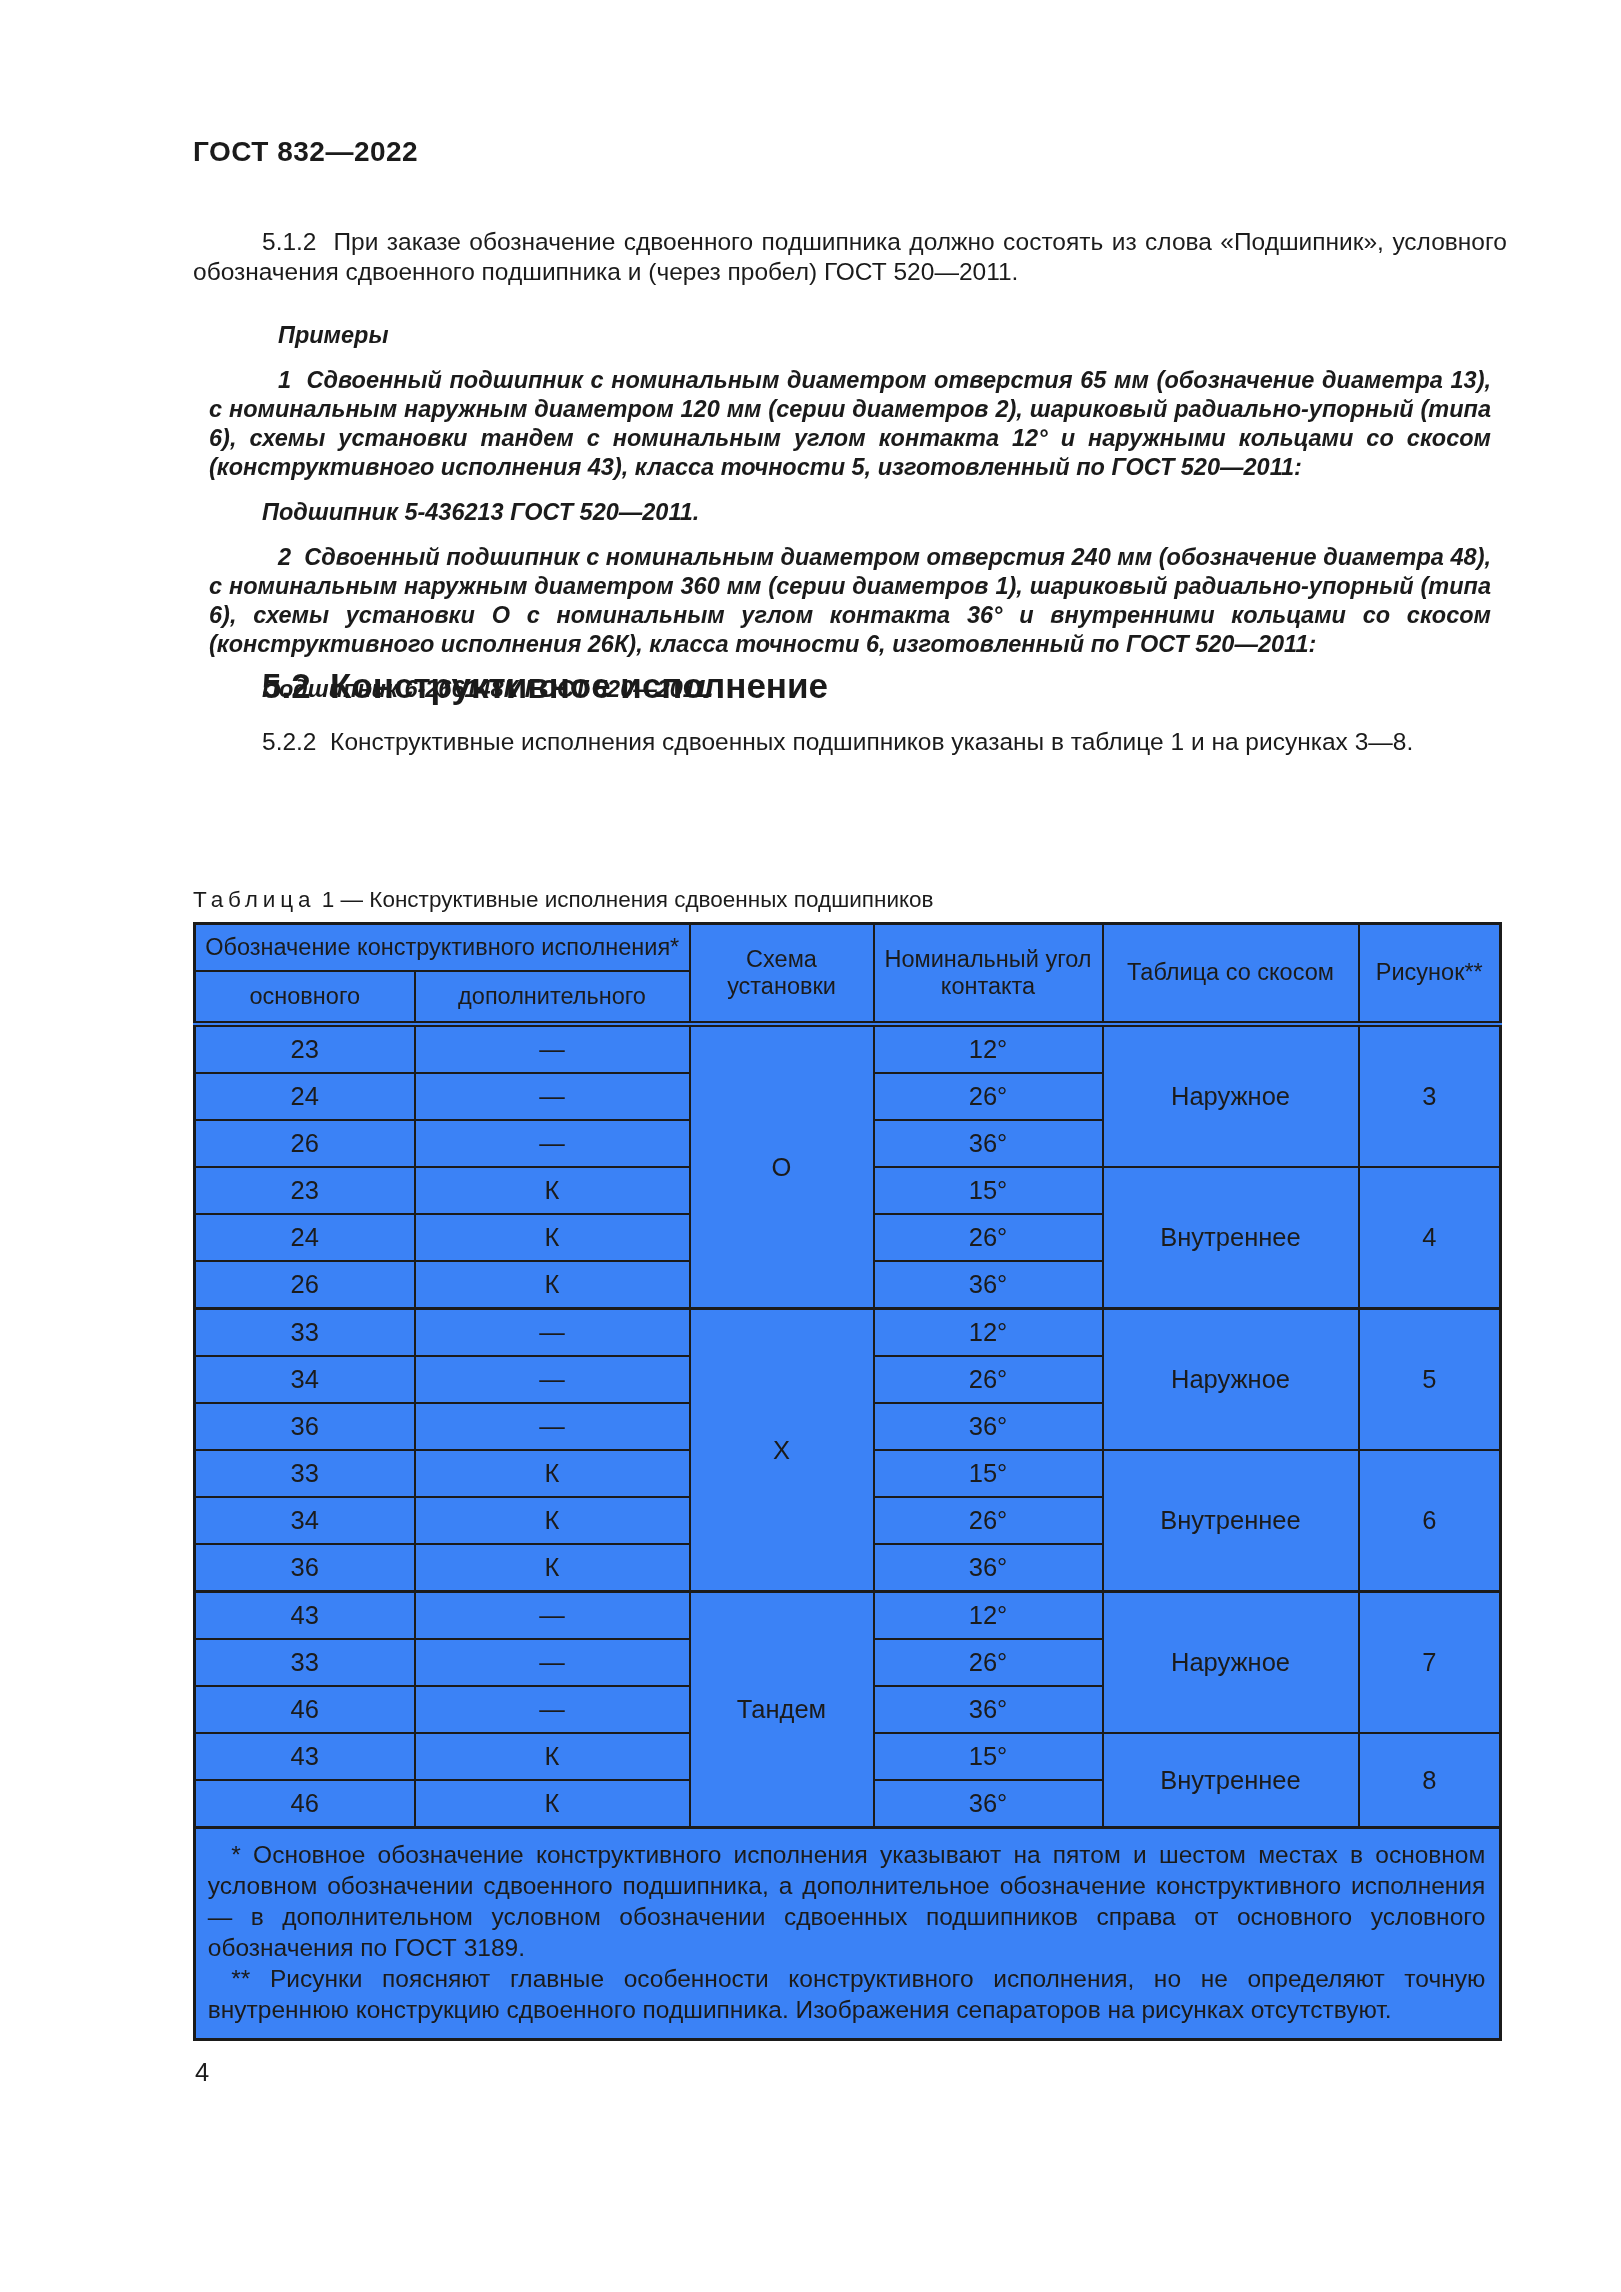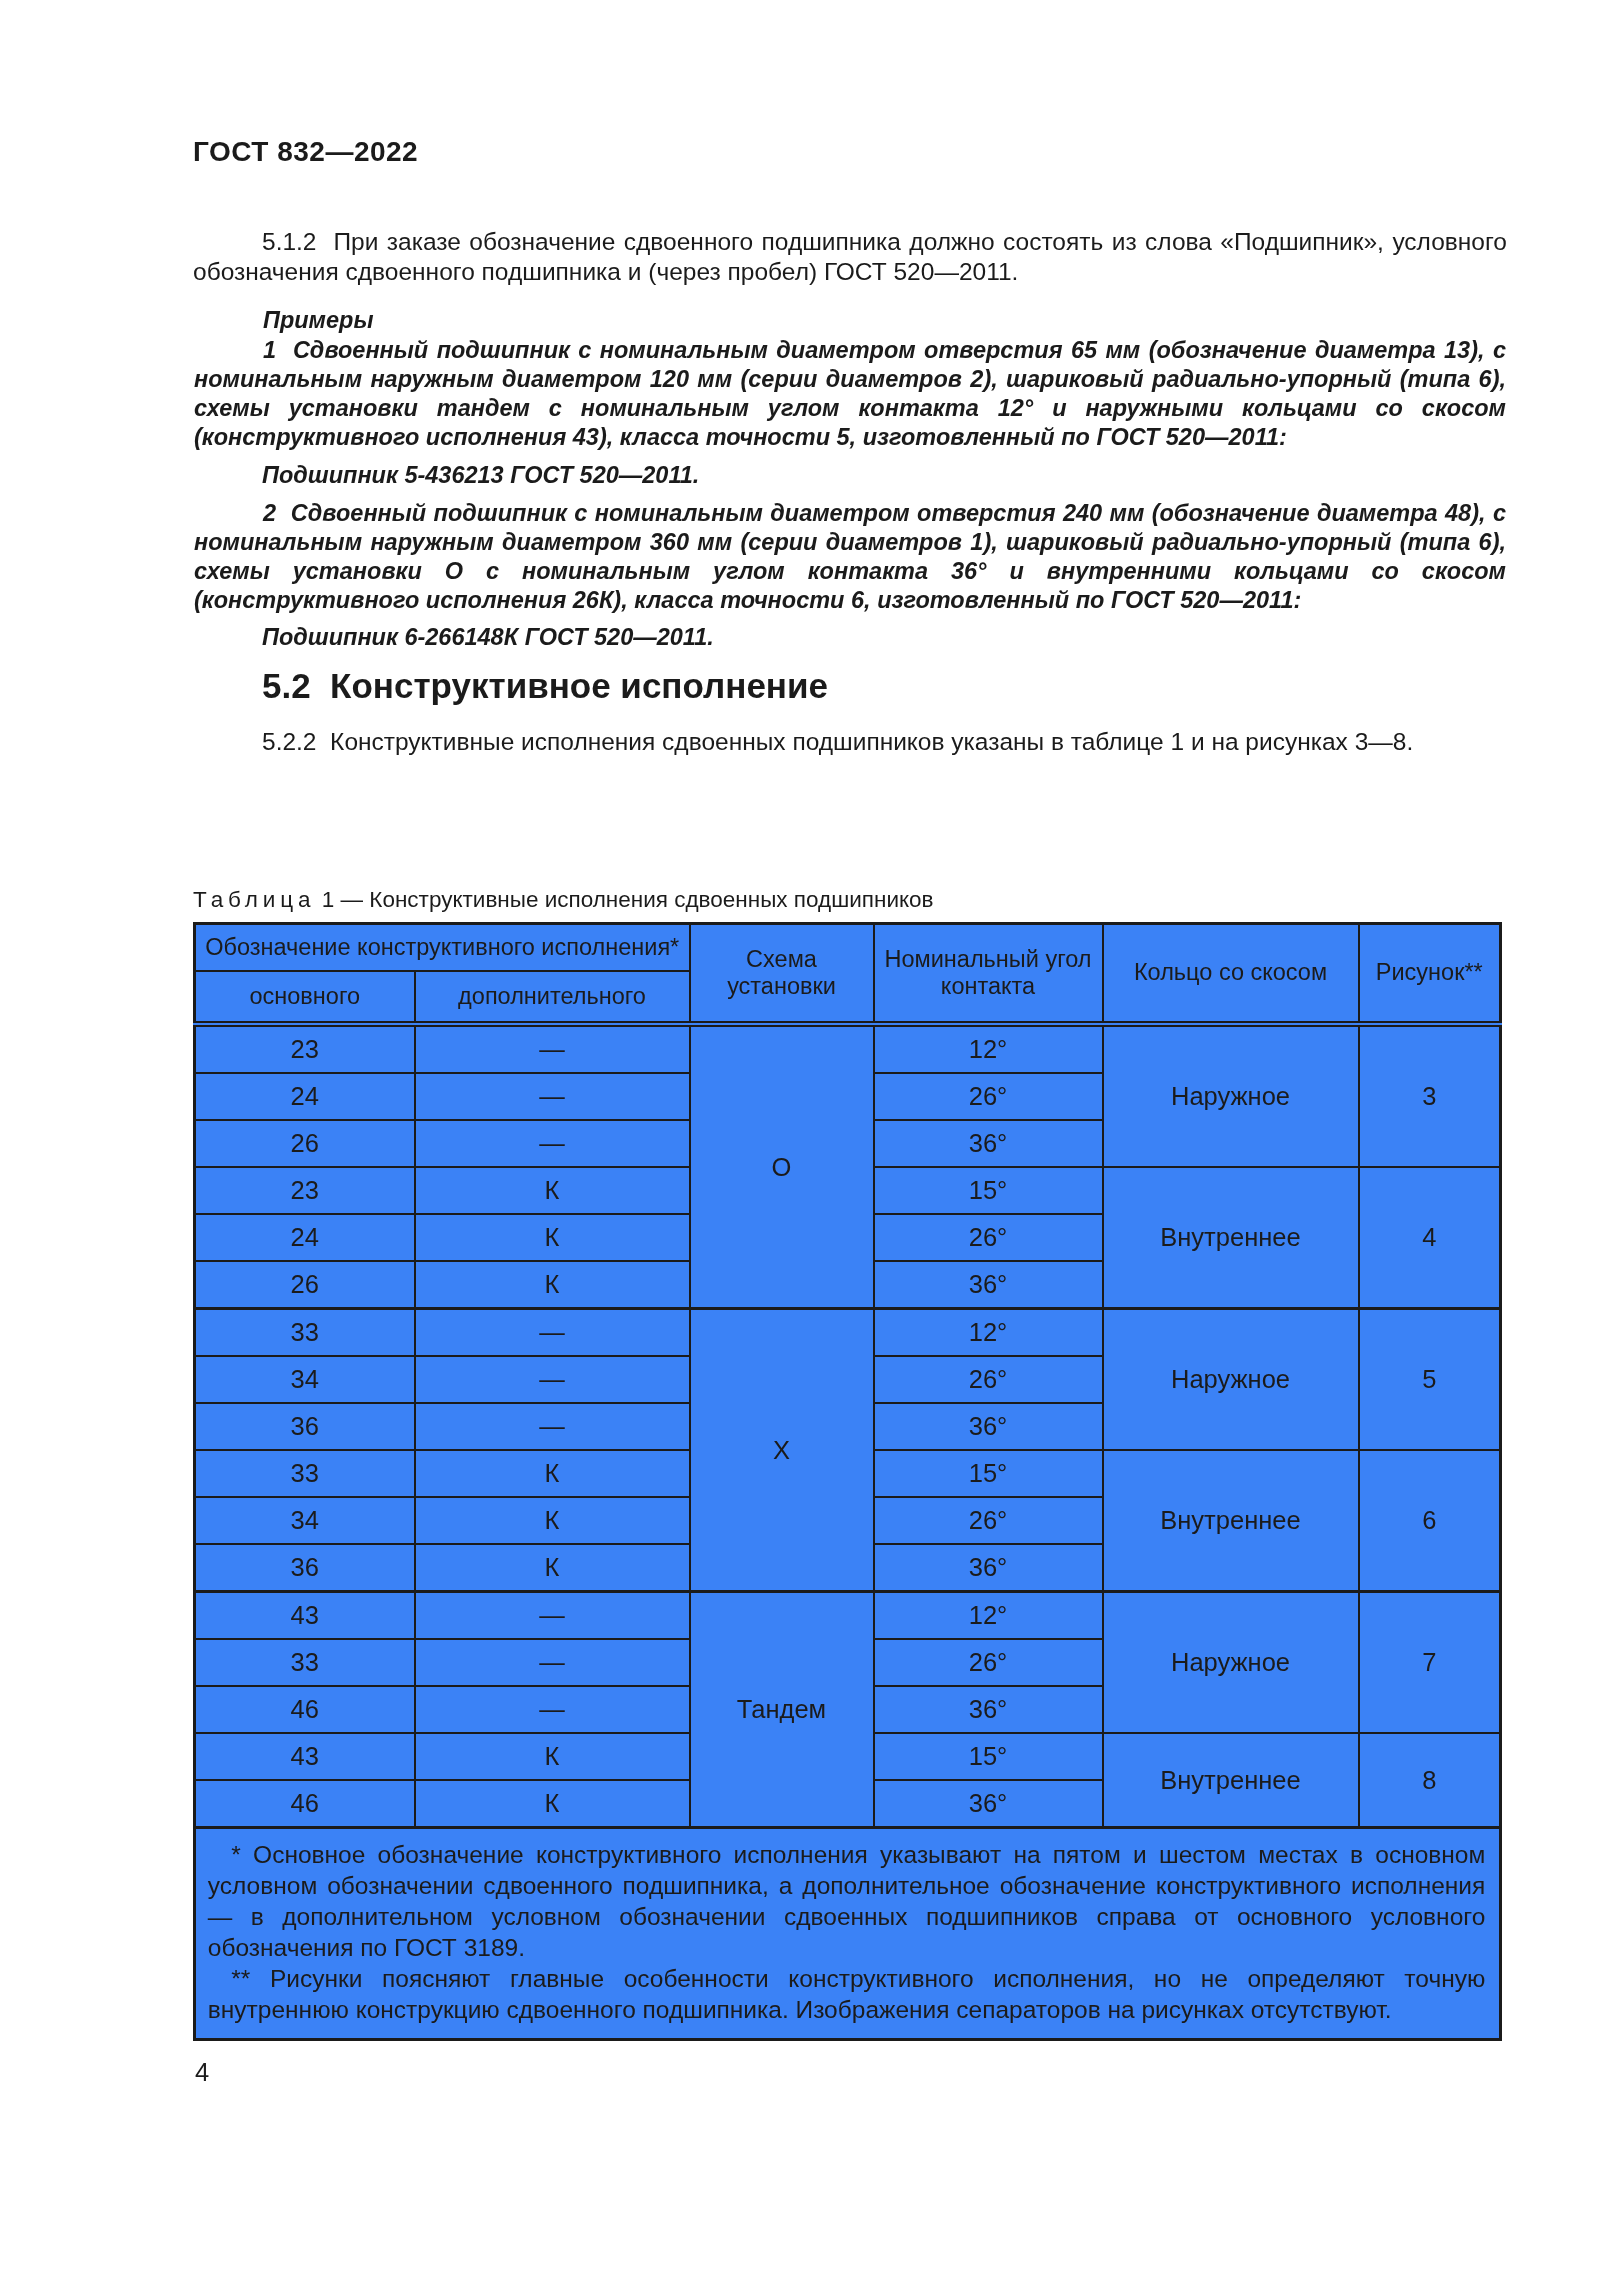--- a/index.html
+++ b/index.html
@@ -16,21 +16,21 @@
     font-size:28px; font-weight:bold; letter-spacing:0.5px;
   }
 
   .p-body {
     font-size:24.5px; line-height:30px; text-align:justify;
     text-indent:69px; margin:0;
   }
   #p512 { top:227px; }
 
   .examples { top:305px; font-size:23.5px; line-height:29px; font-weight:bold; font-style:italic; }
-  .examples p { margin:1px; text-indent:69px; text-align:justify; }
+  .examples p { margin:16px; text-indent:69px; text-align:justify; }
   .examples p.ref { margin:8.8px 0; text-align:left; }
 
   .section52 { top:670px; }
   .h52 { font-size:35px; font-weight:bold; margin:0 0 21.6px 0; text-indent:69px; line-height:31px; }
   .p52 { font-size:24.5px; line-height:37px; text-align:justify; text-indent:69px; margin:0; }
 
   .table-caption { top:887px; font-size:22.5px; }
   .cap-word { letter-spacing:4.9px; }
 
   table.gost {
@@ -93,21 +93,21 @@
         <col style="width: 184px;">
         <col style="width: 229px;">
         <col style="width: 256px;">
         <col style="width: 142px;">
       </colgroup>
     <thead>
       <tr class="h1">
         <th colspan="2">Обозначение конструктивного исполнения*</th>
         <th rowspan="2">Схема установки</th>
         <th rowspan="2">Номинальный угол контакта</th>
-        <th rowspan="2">Кольцо со скосом</th>
+        <th rowspan="2">Таблица со скосом</th>
         <th rowspan="2">Рисунок**</th>
       </tr>
       <tr class="h2">
         <th>основного</th>
         <th>дополнительного</th>
       </tr>
     </thead>
     <tbody>
         <tr>
           <td>23</td>

